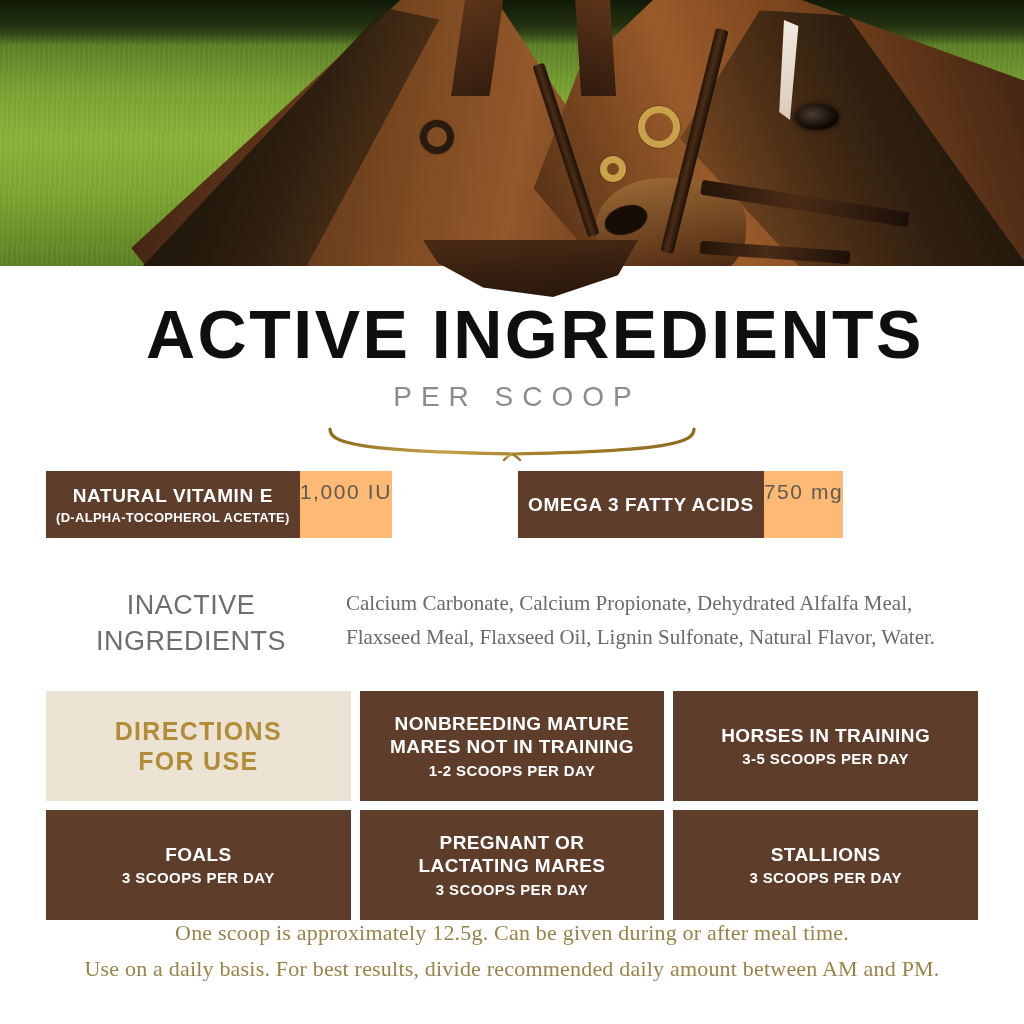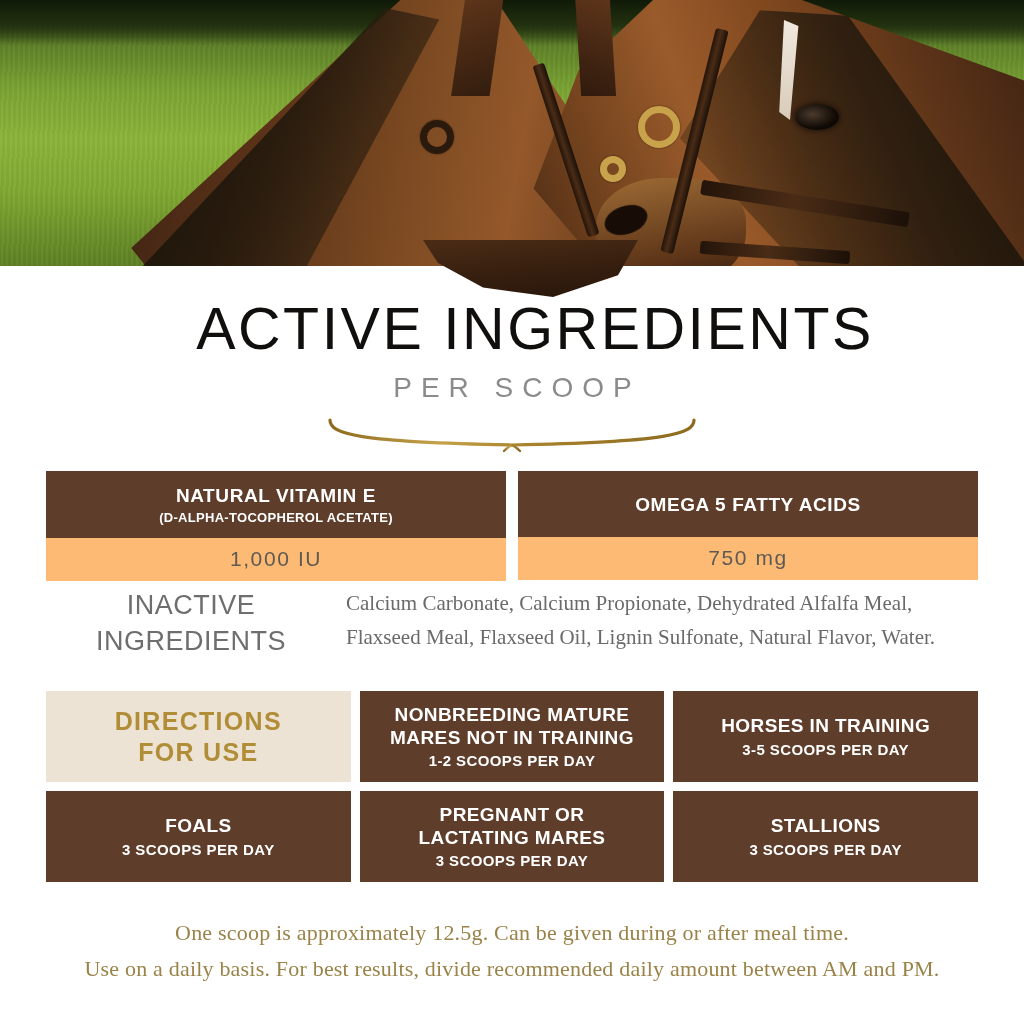--- a/index.html
+++ b/index.html
@@ -119,37 +119,37 @@
   
   .swoop{
     position:absolute; left:-6%; top:796px; width:112%; height:240px;
     background:#f4efe4;
     border-radius:50% 50% 0 0 / 26px 26px 0 0;
     z-index:2;
   }
 
   .title-wrap{ position:absolute; left:0; top:300px; width:1024px; text-align:center; z-index:6; }
   .title{
-    font-size:59px; font-weight:400; letter-spacing:2.5px;
+    font-size:68px; font-weight:700; letter-spacing:2.5px;
     color:#100f0d; line-height:1;margin-left:46px;
   }
   .subtitle{
     margin-top:13px;
     font-size:28px; font-weight:400; letter-spacing:9px;
     color:#8b8b8b;
     margin-left:10px;
   }
   .flourish{ margin-top:14px; display:flex; justify-content:center; }
 
   
   .act-table{
     position:absolute; left:46px; top:471px; width:932px; z-index:6;
     display:flex; gap:12px;
   }
-  .act-col{ flex:1; display:flex; flex-direction:column; }
+  .act-col{ flex:1; display:flex; flex-direction:row; }
   .act-head{
     background:#5e3d2b; color:#ffffff; text-align:center;
     padding:14px 10px 13px; min-height:66px;
     display:flex; flex-direction:column; justify-content:center;
   }
   .act-name{
     font-size:19px; font-weight:700; letter-spacing:.6px;
     font-stretch:condensed;
   }
   .act-sub{
@@ -177,21 +177,21 @@
 
   
   .dir-grid{
     position:absolute; left:46px; top:691px; width:932px; z-index:6;
     display:grid; grid-template-columns:1fr 1fr 1fr;
     gap:9px;
   }
   .cell{
     background:#5e3d2b; color:#ffffff; text-align:right;
     display:flex; flex-direction:column; justify-content:center; align-items:center;
-    height:91px; padding:6px 8px;
+    height:110px; padding:6px 8px;
   }
   .cell.light{ background:#ede3d5; }
   .cell-title{
     font-size:19px; font-weight:700; letter-spacing:.4px; line-height:1.2;
   }
   .cell.light .cell-title{ color:#b08d36; font-size:25px; letter-spacing:1.3px; line-height:1.22; }
   .cell-dose{
     font-size:15px; font-weight:700; letter-spacing:.4px; margin-top:3px;
   }
 
@@ -263,21 +263,21 @@
   <div class="act-col">
     <div class="act-head">
       <div class="act-name">NATURAL VITAMIN E</div>
       <div class="act-sub">(D-ALPHA-TOCOPHEROL ACETATE)</div>
     </div>
     <div class="act-val">1,000 IU</div>
   </div>
 
   <div class="act-col">
     <div class="act-head">
-      <div class="act-name">OMEGA 5 FATTY ACIDS</div>
+      <div class="act-name">OMEGA 3 FATTY ACIDS</div>
     </div>
     <div class="act-val">750 mg</div>
   </div>
 
 </div>
 
 <div class="inactive">
   <div class="inactive-label">
     <div>INACTIVE</div>
     <div>INGREDIENTS</div>

